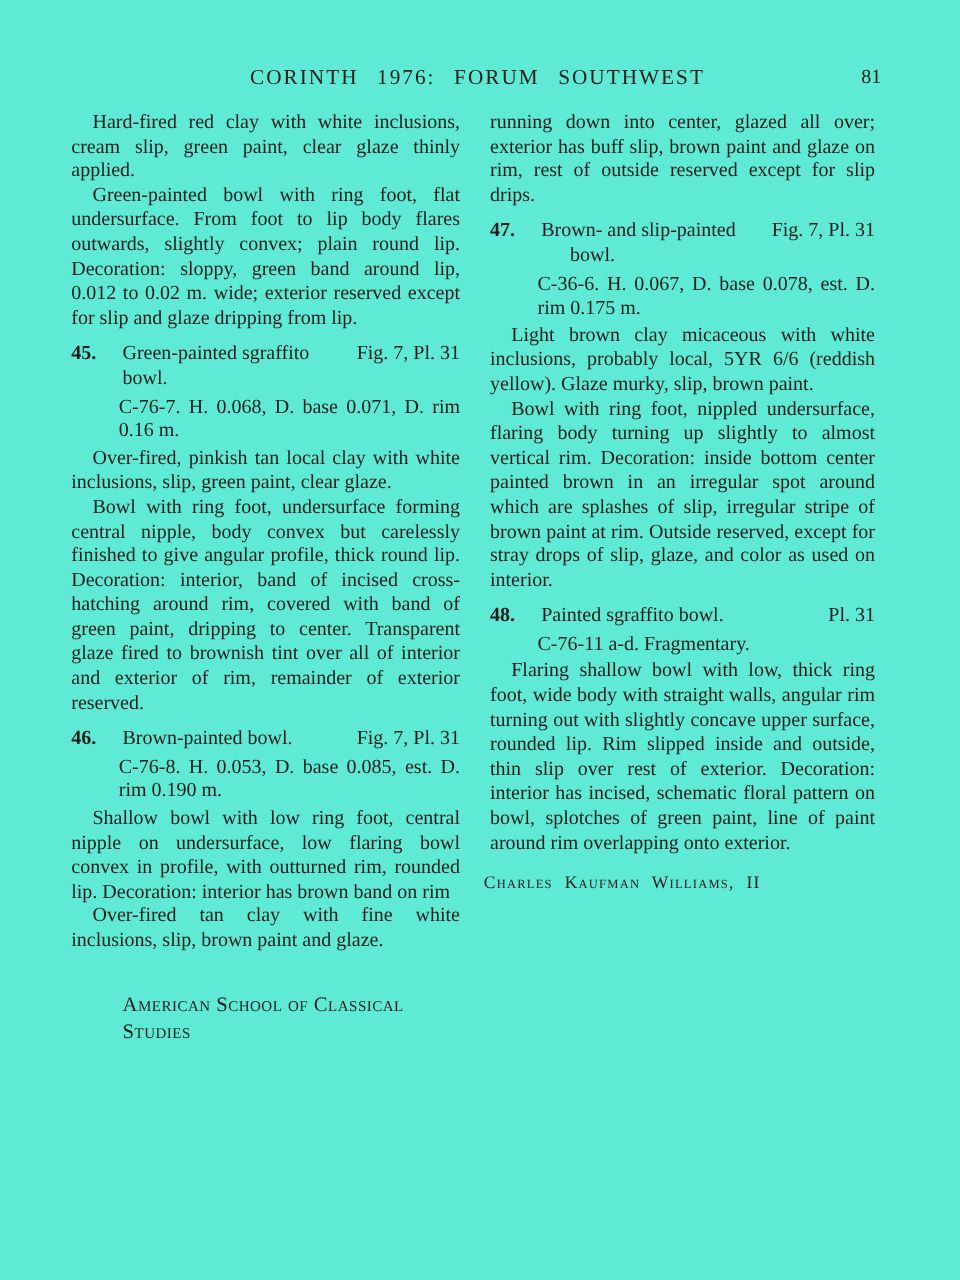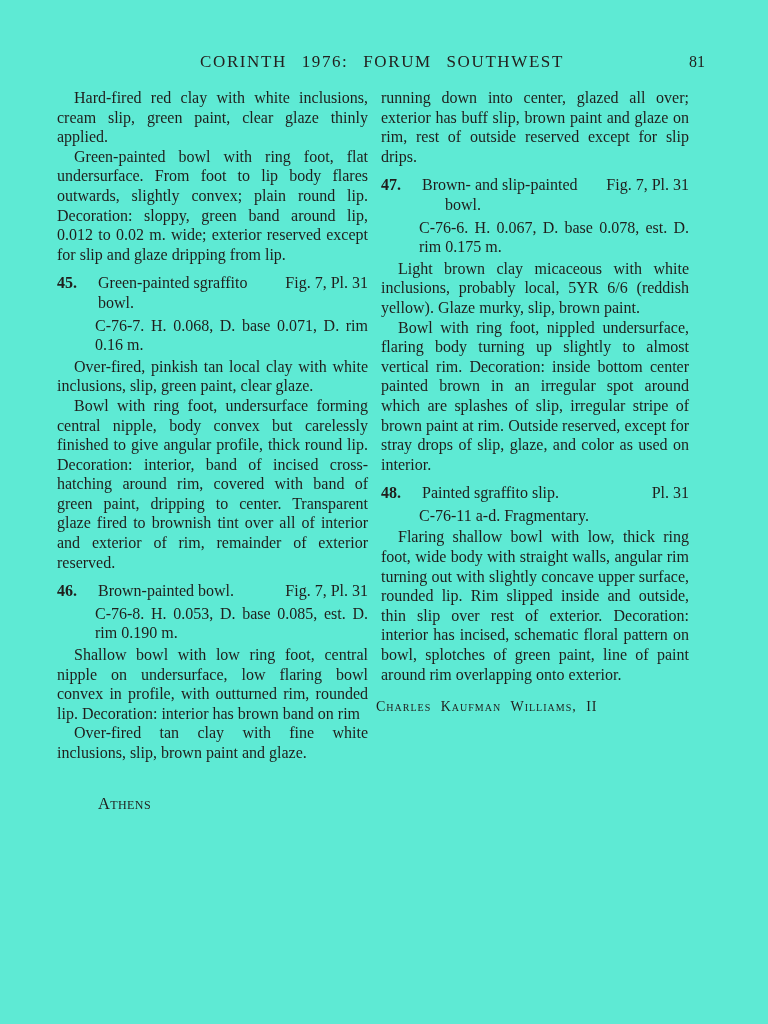--- a/index.html
+++ b/index.html
@@ -38,21 +38,21 @@
     right: 2px;
     top: 1px;
     font-size: 16px;
   }
   .columns {
     position: absolute;
     top: 88px;
     left: 57px;
     width: 650px;
     display: flex;
-    gap: 13px;
+    gap: 24px;
   }
   .col { width: 311px; font-size: 16px; line-height: 19.6px; }
   .col.right { width: 308px; }
   p.body-par {
     margin: 0;
     text-align: justify;
     text-indent: 17px;
   }
   p.body-par.no-indent { text-indent: 0; }
   .entry-head {
@@ -122,44 +122,44 @@
       <div class="entry-head">
         <span class="entry-num">46.</span>
         <span class="entry-title">Brown-painted bowl.</span>
         <span class="entry-ref">Fig. 7, Pl. 31</span>
       </div>
       <div class="catalog-line">C-76-8. H. 0.053, D. base 0.085, est. D. rim 0.190 m.</div>
       <p class="body-par">Shallow bowl with low ring foot, central nipple on undersurface, low flaring bowl convex in profile, with outturned rim, rounded lip. Decoration: interior has brown band on rim</p>
       <p class="body-par">Over-fired tan clay with fine white inclusions, slip, brown paint and glaze.</p>
 
       <div class="byline">
-        <span class="byline-city">Athens</span>
+        <span class="byline-institution">American School of Classical Studies</span>
       </div>
     </div>
 
     <div class="col right">
       <p class="body-par no-indent">running down into center, glazed all over; exterior has buff slip, brown paint and glaze on rim, rest of outside reserved except for slip drips.</p>
 
       <div class="entry-head">
         <span class="entry-num">47.</span>
         <span class="entry-title-wrap">
           <span class="title-row">
             <span>Brown- and slip-painted</span>
             <span class="entry-ref">Fig. 7, Pl. 31</span>
           </span>
           <span class="title-line2">bowl.</span>
         </span>
       </div>
-      <div class="catalog-line">C-76-6.  H. 0.067, D. base 0.078, est. D. rim 0.175 m.</div>
+      <div class="catalog-line">C-36-6.  H. 0.067, D. base 0.078, est. D. rim 0.175 m.</div>
       <p class="body-par">Light brown clay micaceous with white inclusions, probably local, 5YR 6/6 (reddish yellow). Glaze murky, slip, brown paint.</p>
       <p class="body-par">Bowl with ring foot, nippled undersurface, flaring body turning up slightly to almost vertical rim. Decoration: inside bottom center painted brown in an irregular spot around which are splashes of slip, irregular stripe of brown paint at rim. Outside reserved, except for stray drops of slip, glaze, and color as used on interior.</p>
 
       <div class="entry-head">
         <span class="entry-num">48.</span>
-        <span class="entry-title">Painted sgraffito slip.</span>
+        <span class="entry-title">Painted sgraffito bowl.</span>
         <span class="entry-ref">Pl. 31</span>
       </div>
       <div class="catalog-line">C-76-11 a-d.  Fragmentary.</div>
       <p class="body-par">Flaring shallow bowl with low, thick ring foot, wide body with straight walls, angular rim turning out with slightly concave upper surface, rounded lip. Rim slipped inside and outside, thin slip over rest of exterior. Decoration: interior has incised, schematic floral pattern on bowl, splotches of green paint, line of paint around rim overlapping onto exterior.</p>
 
       <div class="signature">Charles Kaufman Williams, II</div>
     </div>
 
   </div>
 </div>

